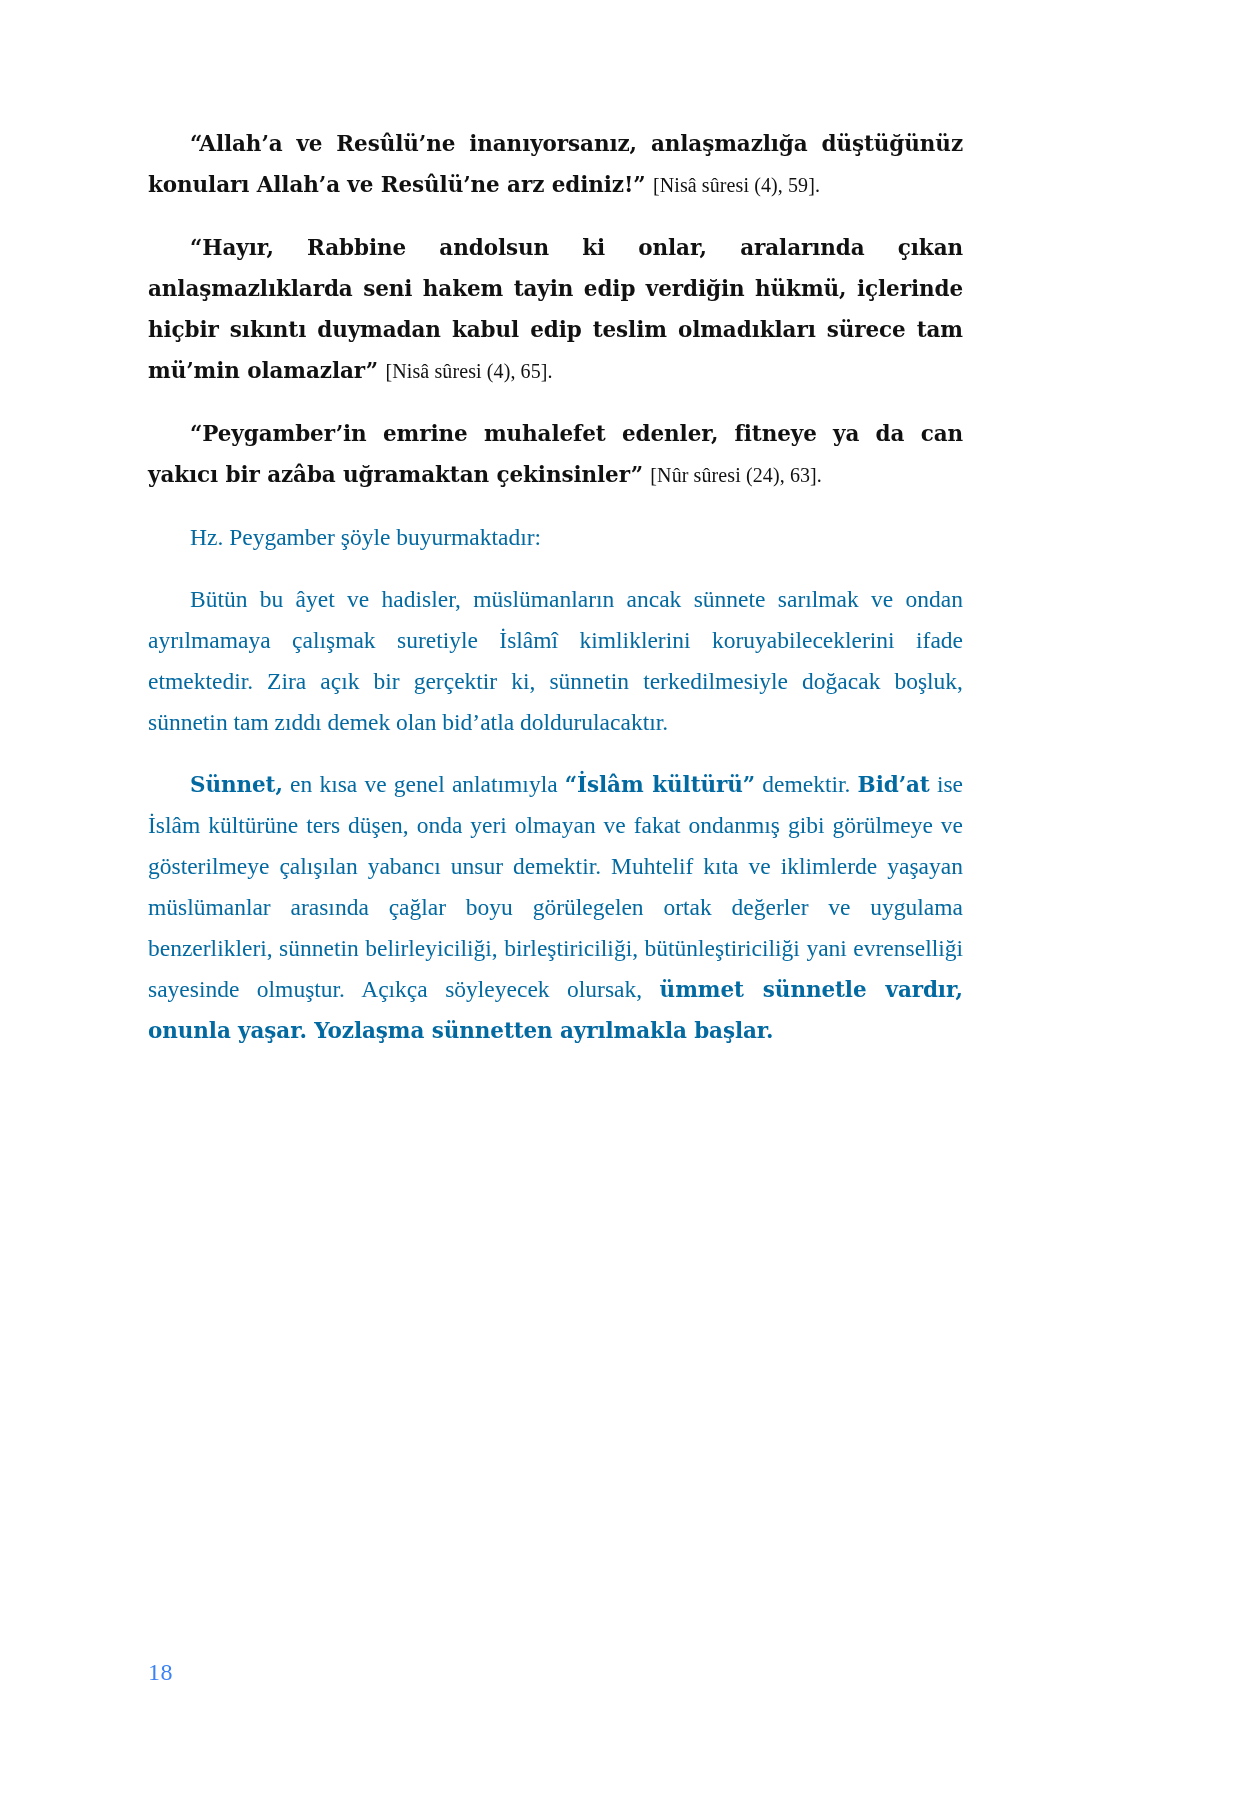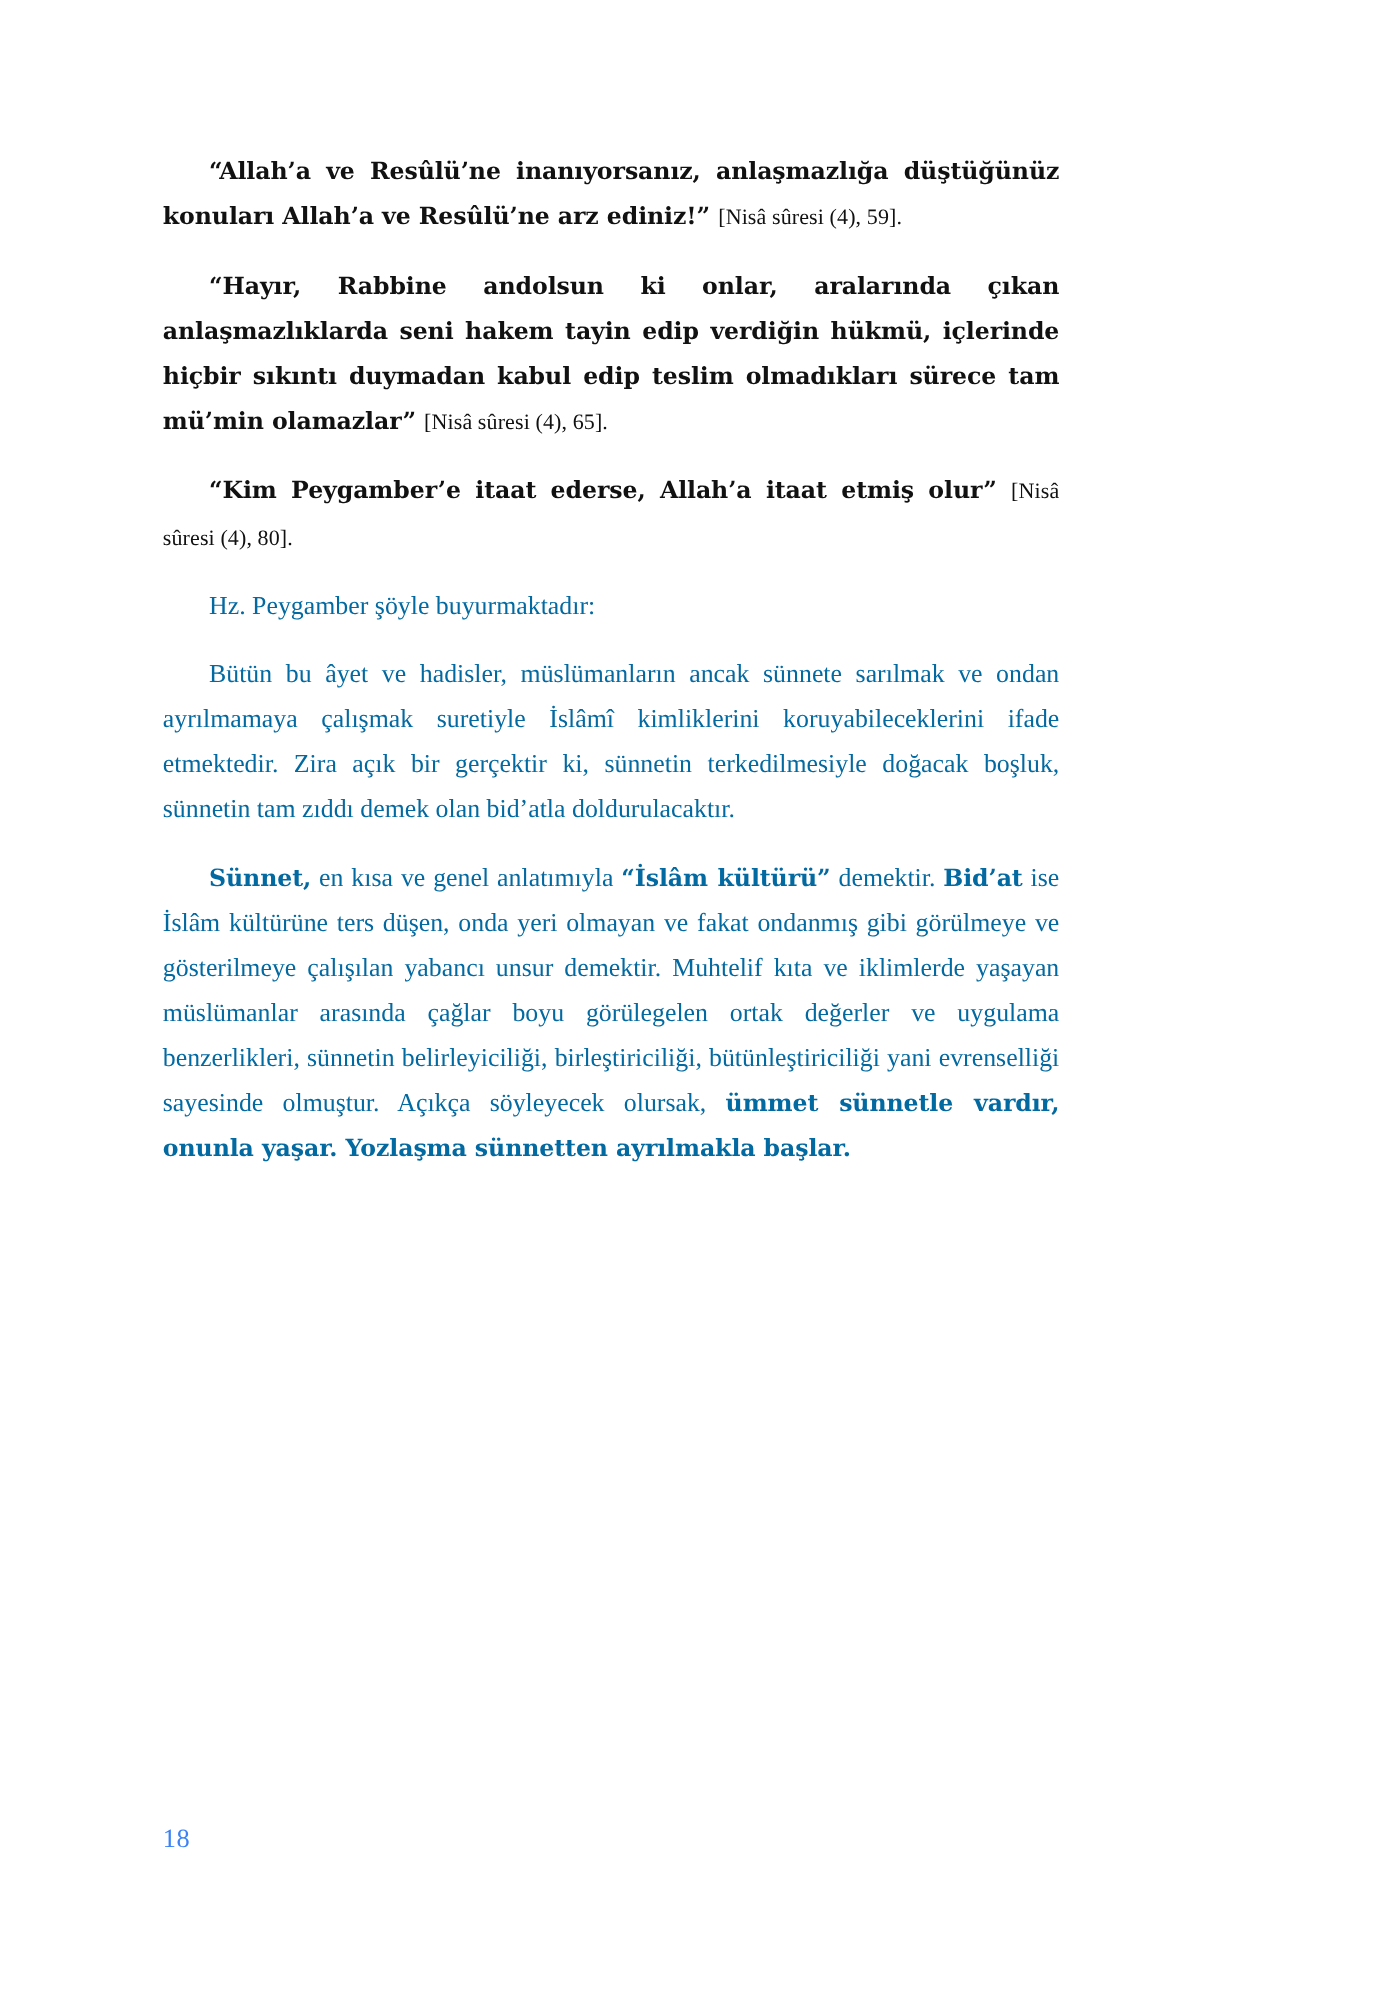--- a/index.html
+++ b/index.html
@@ -16,21 +16,21 @@
     overflow: hidden;
   }
   .content {
     position: absolute;
     left: 148px;
     top: 120px;
     width: 815px;
   }
   
   p.block {
-    margin: 16px 0 0 0;
+    margin: 3px 0 0 0;
     text-align: justify;
     text-justify: inter-word;
     color: #111111;
     -webkit-font-smoothing: antialiased;
   }
   p.verse {
     font-family: "DejaVu Serif", "Liberation Serif", serif;
     font-weight: 700;
     font-size: 21.5px;
     line-height: 41px;
@@ -97,25 +97,25 @@
       <span>“Allah’a ve Resûlü’ne inanıyorsanız, anlaşmazlığa düştüğünüz konuları Allah’a ve Resûlü’ne arz ediniz!”</span>
       <span class="src">[Nisâ sûresi (4), 59].</span>
     </p>
 
     <p class="block verse">
       <span>“Hayır, Rabbine andolsun ki onlar, aralarında çıkan anlaşmazlıklarda seni hakem tayin edip verdiğin hükmü, içlerinde hiçbir sıkıntı duymadan kabul edip teslim olmadıkları sürece tam mü’min olamazlar”</span>
       <span class="src">[Nisâ sûresi (4), 65].</span>
     </p>
 
 
+    <p class="block verse">
+      <span>“Peygamber’in emrine muhalefet edenler, fitneye ya da can yakıcı bir azâba uğramaktan çekinsinler”</span>
+      <span class="src">[Nûr sûresi (24), 63].</span>
+    </p>
 
-    <p class="block verse">
-      <span>“Kim Peygamber’e itaat ederse, Allah’a itaat etmiş olur”</span>
-      <span class="src">[Nisâ sûresi (4), 80].</span>
-    </p>
 
     <p class="block body">Hz. Peygamber şöyle buyurmaktadır:</p>
 
 
 
     <p class="block body">Bütün bu âyet ve hadisler, müslümanların ancak sünnete sarılmak ve ondan ayrılmamaya çalışmak suretiyle İslâmî kimliklerini koruyabileceklerini ifade etmektedir. Zira açık bir gerçektir ki, sünnetin terkedilmesiyle doğacak boşluk, sünnetin tam zıddı demek olan bid’atla doldurulacaktır.</p>
 
     <p class="block body"><b>Sünnet,</b><span> en kısa ve genel anlatımıyla </span><b>“İslâm kültürü”</b><span> demektir. </span><b>Bid’at</b><span> ise İslâm kültürüne ters düşen, onda yeri olmayan ve fakat ondanmış gibi görülmeye ve gösterilmeye çalışılan yabancı unsur demektir. Muhtelif kıta ve iklimlerde yaşayan müslümanlar arasında çağlar boyu görülegelen ortak değerler ve uygulama benzerlikleri, sünnetin belirleyiciliği, birleştiriciliği, bütünleştiriciliği yani evrenselliği sayesinde olmuştur. Açıkça söyleyecek olursak, </span><b>ümmet sünnetle vardır, onunla yaşar. Yozlaşma sünnetten ayrılmakla başlar.</b></p>
 
   </div>

